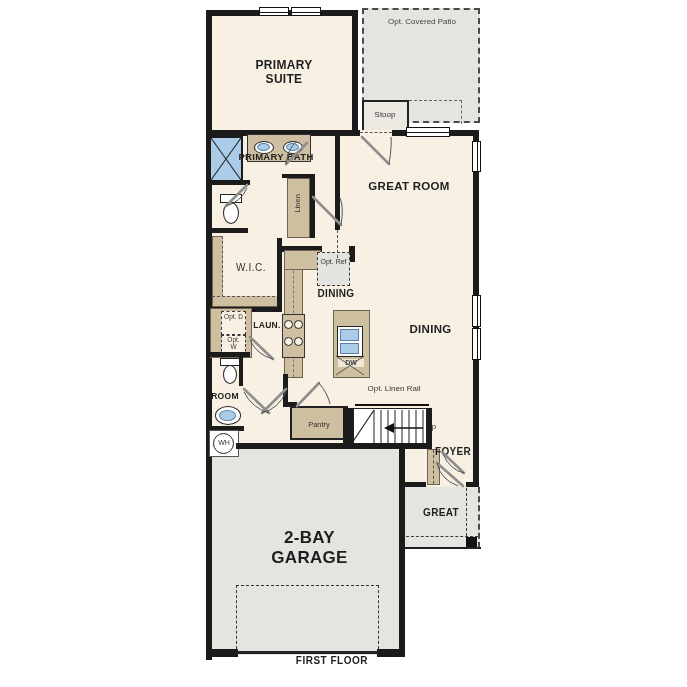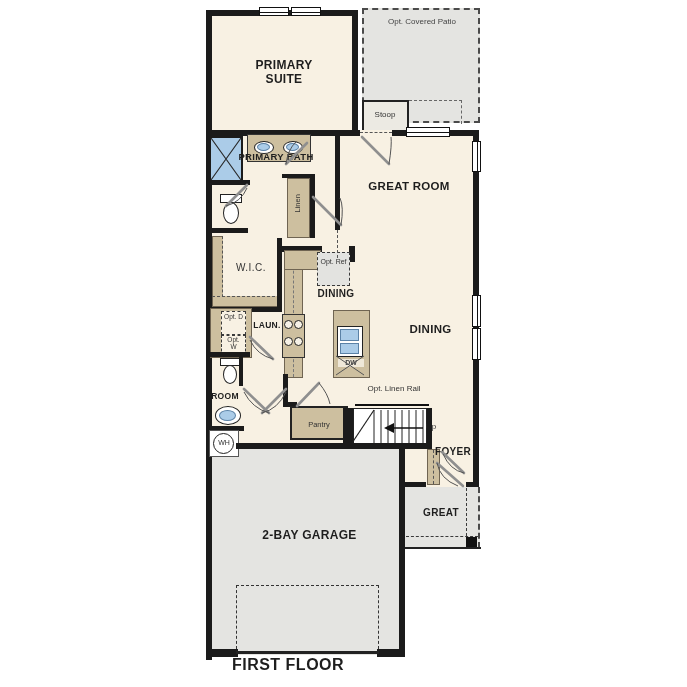--- a/index.html
+++ b/index.html
@@ -155,24 +155,24 @@
   <div class="abs" style="left:466px;top:488px;width:0;height:58px;border-left:1.5px dashed #3a3a3a;"></div>
   <div class="abs" style="left:466px;top:537px;width:11px;height:10px;background:#111;"></div>
   <div class="abs" style="left:405px;top:547px;width:76px;height:2px;background:#222;"></div>
   <div class="room-label" style="left:410px;top:507px;width:62px;font-size:10px;">GREAT</div>
 
   <div class="wall" style="left:399px;top:443px;width:6px;height:212px;"></div>
   <div class="wall" style="left:206px;top:649px;width:32px;height:8px;"></div>
   <div class="wall" style="left:377px;top:649px;width:28px;height:8px;"></div>
   <div class="abs" style="left:236px;top:651px;width:143px;height:3px;background:#222;"></div>
   <div class="dashedbox" style="left:236px;top:585px;width:143px;height:64px;border-bottom:none;border-color:#333;"></div>
-  <div class="room-label" style="left:262px;top:528px;width:95px;font-size:12px;">2-BAY GARAGE</div>
+  <div class="room-label" style="left:262px;top:528px;width:95px;font-size:17px;">2-BAY GARAGE</div>
 
   <div class="room-label" style="left:238px;top:58px;width:92px;font-size:12px;">PRIMARY SUITE</div>
-  <div class="room-label" style="left:208px;top:655px;width:160px;font-size:16px;text-align:center;letter-spacing:.5px;">FIRST FLOOR</div>
+  <div class="room-label" style="left:208px;top:655px;width:160px;font-size:10px;text-align:right;letter-spacing:.5px;">FIRST FLOOR</div>
 
   <svg width="687" height="687" viewBox="0 0 687 687">
 
     <path d="M211,138 L241,180 M241,138 L211,180" stroke="#2a2a2a" stroke-width="1.2" fill="none"></path>
 
     <path d="M336,356 L364,375 M364,356 L336,375" stroke="#555" stroke-width="1" fill="none"></path>
 
     <g stroke="#222" stroke-width="1">
       <line x1="374" y1="410" x2="374" y2="443"></line>
         <line x1="381" y1="410" x2="381" y2="443"></line>

